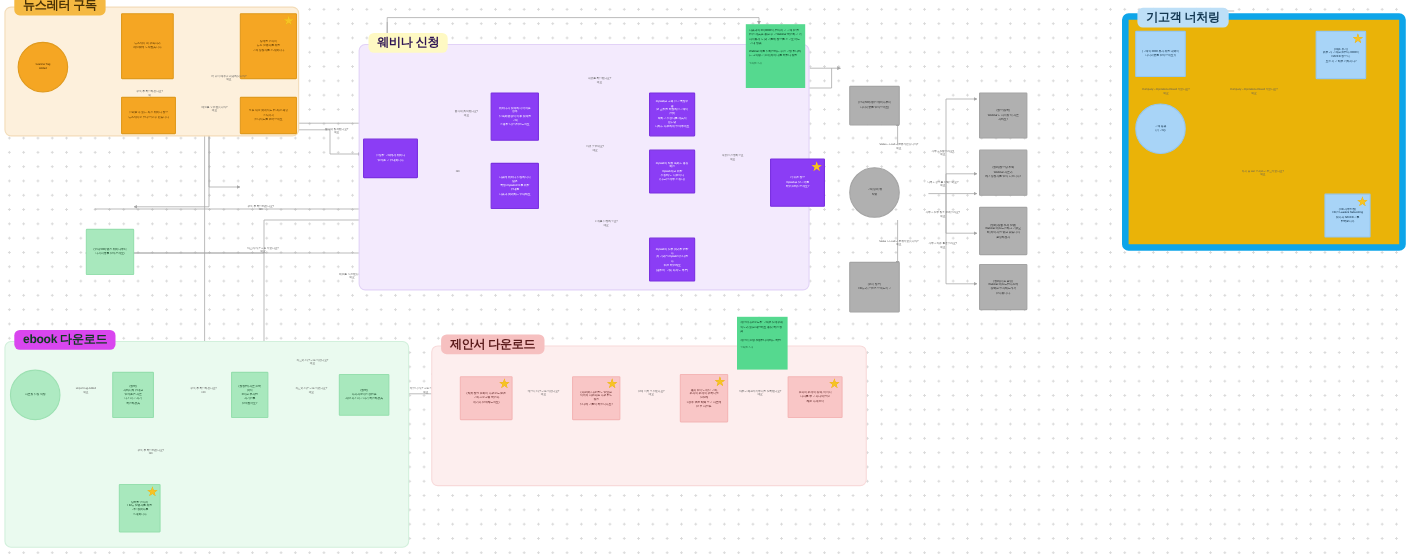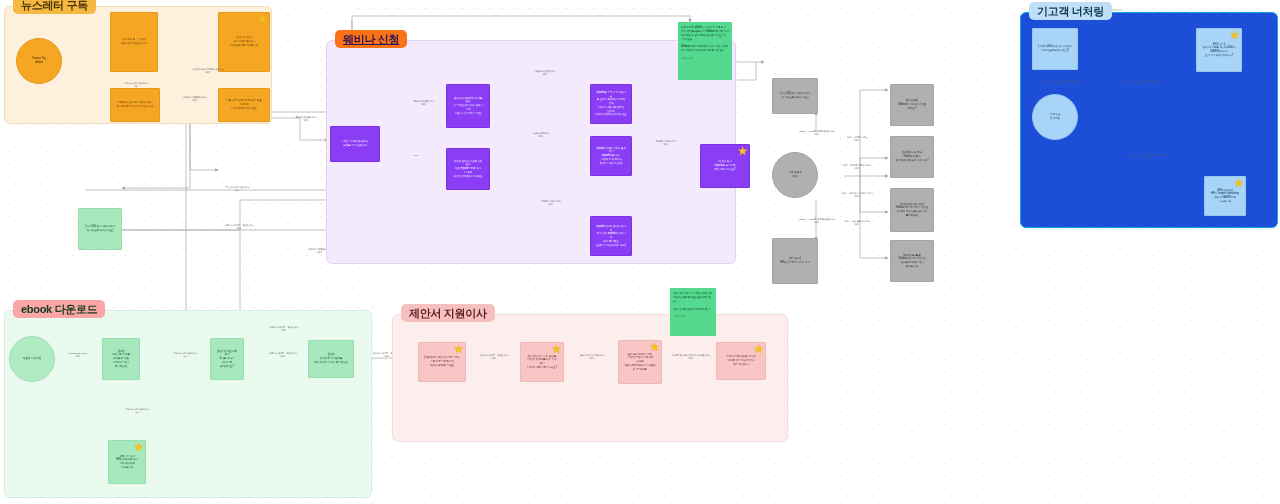--- a/index.html
+++ b/index.html
@@ -19,27 +19,27 @@
   .group { position:absolute; border-radius:6px; }
   .group-title {
     position:absolute; top:-11px; left:8px;
     font-size:11px; font-weight:bold; letter-spacing:-0.3px;
     padding:3px 8px; border-radius:5px; white-space:nowrap;
     line-height:1.1;
   }
   .g-news   { background:#fdf0dc; border:1px solid #f3dcb8; }
   .g-news  > .group-title { background:#f5b942; color:#4a3206; }
   .g-web    { background:#f3eafd; border:1px solid #e2d2f7; }
-  .g-web   > .group-title { background:#f97316; color:#2e1454;text-decoration:underline; }
+  .g-web   > .group-title { background:#fef9c3; color:#2e1454; }
   .g-churn  { background:#f2f2f2; border:1px solid #e2e2e2; }
   .g-churn > .group-title { background:#d6d6d6; color:#333; }
-  .g-exist  { background:#1d4ed8; border:1px solid #0ea5e9; }
+  .g-exist  { background:#eab308; border:6px solid #0ea5e9; }
   .g-exist > .group-title { background:#bddff7; color:#123751; }
   .g-ebook  { background:#eafaef; border:1px solid #d2f0dc; }
-  .g-ebook > .group-title { background:#fca5a5; color:#0f3b20; }
+  .g-ebook > .group-title { background:#d946ef; color:#0f3b20; }
   .g-prop   { background:#fdeeee; border:1px solid #f8dada; }
   .g-prop  > .group-title { background:#f6c0c0; color:#5a1a1a; }
 
   
   .node {
     position:absolute;
     display:flex; align-items:center; justify-content:center;
     text-align:center;
     font-size:2.6px; line-height:1.45;
     padding:5px 4px;
@@ -457,21 +457,21 @@
     <span>구독 후 확인하셨나요?</span><br><span>NO</span>
   </div>
   <div class="elabel" style="left:258px; top:322px; width:52px;">
     <span>자료가 다운로드 되었나요?</span><br><span>예요</span>
   </div>
   <div class="elabel" style="left:362px; top:348px; width:50px;">
     <span>제안서 다운로드 되었나요?</span><br><span>예요</span>
   </div>
 
   <div class="group g-prop" style="left:392px; top:314px; width:396px; height:128px;">
-    <div class="group-title">제안서 지원이사</div>
+    <div class="group-title">제안서 다운로드</div>
   </div>
 
   <div class="node rect c-pink" style="left:418px; top:342px; width:48px; height:40px;">
     <span class="star">★</span>
     <span style="white-space:pre-line">(직접 정면 문화이 다운로드 받은
 고객 프로그램 확인자
 제기가 알려해드려요)</span>
   </div>
   <div class="node rect c-pink" style="left:520px; top:342px; width:44px; height:40px;">
     <span class="star">★</span>

